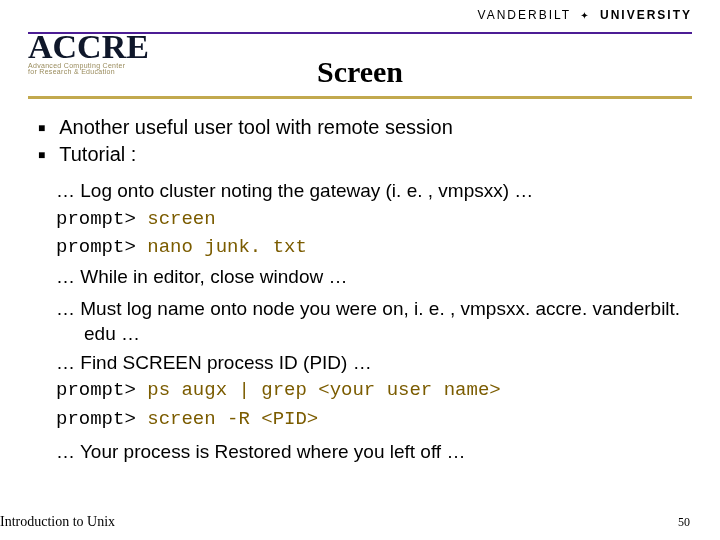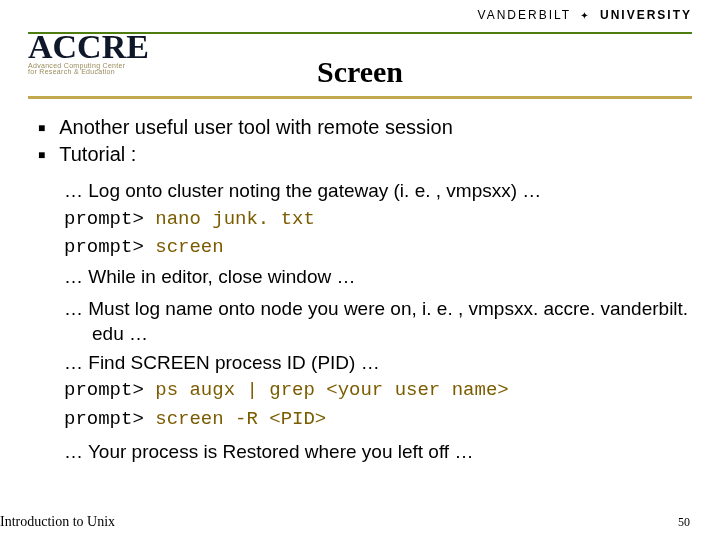--- a/index.html
+++ b/index.html
@@ -1,30 +1,30 @@
 <!DOCTYPE html>
 <html><head>
 <meta charset="utf-8">
 <style>
   html,body{margin:0;padding:0}
   body{width:720px;height:540px;font-family:Verdana,Arial,sans-serif;background:#fff;color:#000;position:relative;overflow:hidden}
-  .topbar{position:absolute;left:28px;right:28px;top:8px;height:24px;border-bottom:2px solid #4d7c0f}
+  .topbar{position:absolute;left:28px;right:28px;top:8px;height:24px;border-bottom:2px solid #4c1d95}
   .brand{position:absolute;right:0;top:0;font-size:12px;letter-spacing:2px}
   .brand .part1{font-weight:400}
   .brand .part2{font-weight:700}
   .star{display:inline-block;margin:0 4px;font-size:10px;vertical-align:middle}
   .logo-wrap{position:absolute;left:28px;top:30px}
   .logo-big{font-family:'Times New Roman',serif;font-weight:700;font-size:34px;color:#0f172a;line-height:1}
   .logo-sub{font-family:Arial,sans-serif;font-size:7px;color:#998b5c;letter-spacing:0.3px;line-height:1.1;margin-top:-2px}
   .title{position:absolute;left:0;right:0;top:55px;text-align:center;font-family:Georgia,'Times New Roman',serif;font-weight:700;font-size:30px}
   .gold-rule{position:absolute;left:28px;right:28px;top:96px;border-top:3px solid #c2a94e}
   .content{position:absolute;left:38px;right:30px;top:114px;font-size:20px;line-height:1.35}
   .bullets{margin:0 0 10px 0;padding:0;list-style:none}
   .bullets li::before{content:'\25A0';font-size:12px;margin-right:14px;vertical-align:2px}
-  .body{font-family:Arial,sans-serif;font-size:19px;margin-left:26px}
+  .body{font-family:Arial,sans-serif;font-size:19px;margin-left:18px}
   .body p{margin:3px 0}
   .mono{font-family:'Courier New',monospace;font-size:19px}
   .cmd{color:#7b5c00}
   .footer-title{position:absolute;bottom:10px;left:0;right:0;text-align:left;font-family:'Times New Roman',serif;font-size:14px}
   .footer-num{position:absolute;bottom:10px;right:30px;font-family:'Times New Roman',serif;font-size:12px}
   .block{margin-bottom:6px}
   .hang{padding-left:28px;text-indent:-28px}
 </style>
 </head>
 <body>
@@ -48,22 +48,22 @@
 
 <div class="content">
   <ul class="bullets">
     <li>Another useful user tool with remote session</li>
     <li>Tutorial :</li>
   </ul>
 
   <div class="body">
     <div class="block">
       <p>… Log onto cluster noting the gateway (i. e. , vmpsxx) …</p>
+      <p class="mono"><span>prompt&gt;</span><span class="cmd"> screen</span></p>
       <p class="mono"><span>prompt&gt;</span><span class="cmd"> nano junk. txt</span></p>
-      <p class="mono"><span>prompt&gt;</span><span class="cmd"> screen</span></p>
       <p>… While in editor, close window …</p>
     </div>
 
     <div class="block">
       <p class="hang">… Must log name onto node you were on, i. e. , vmpsxx. accre. vanderbilt. edu …</p>
       <p>… Find SCREEN process ID (PID) …</p>
       <p class="mono"><span>prompt&gt;</span><span class="cmd"> ps augx | grep &lt;your user name&gt;</span></p>
       <p class="mono"><span>prompt&gt;</span><span class="cmd"> screen -R &lt;PID&gt;</span></p>
     </div>
 

